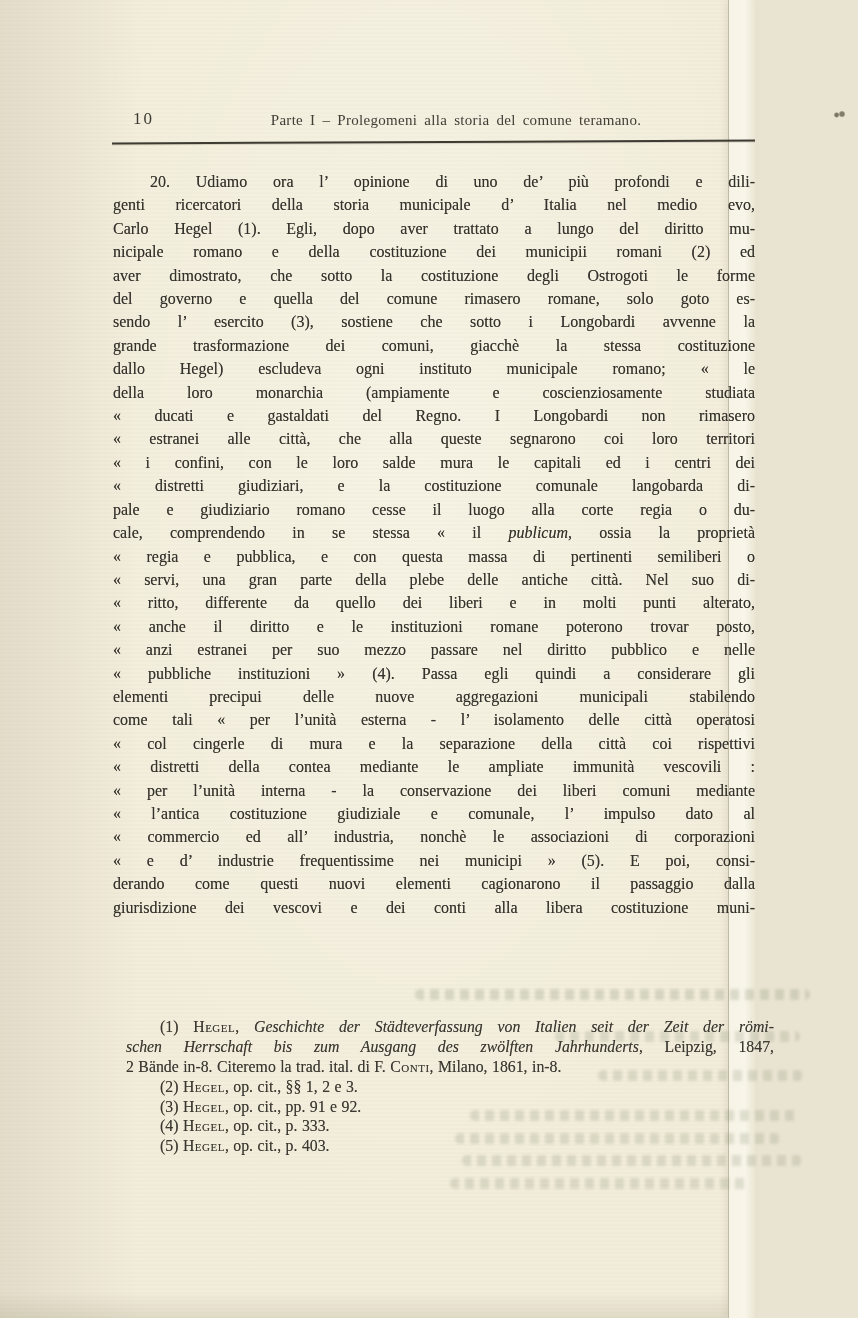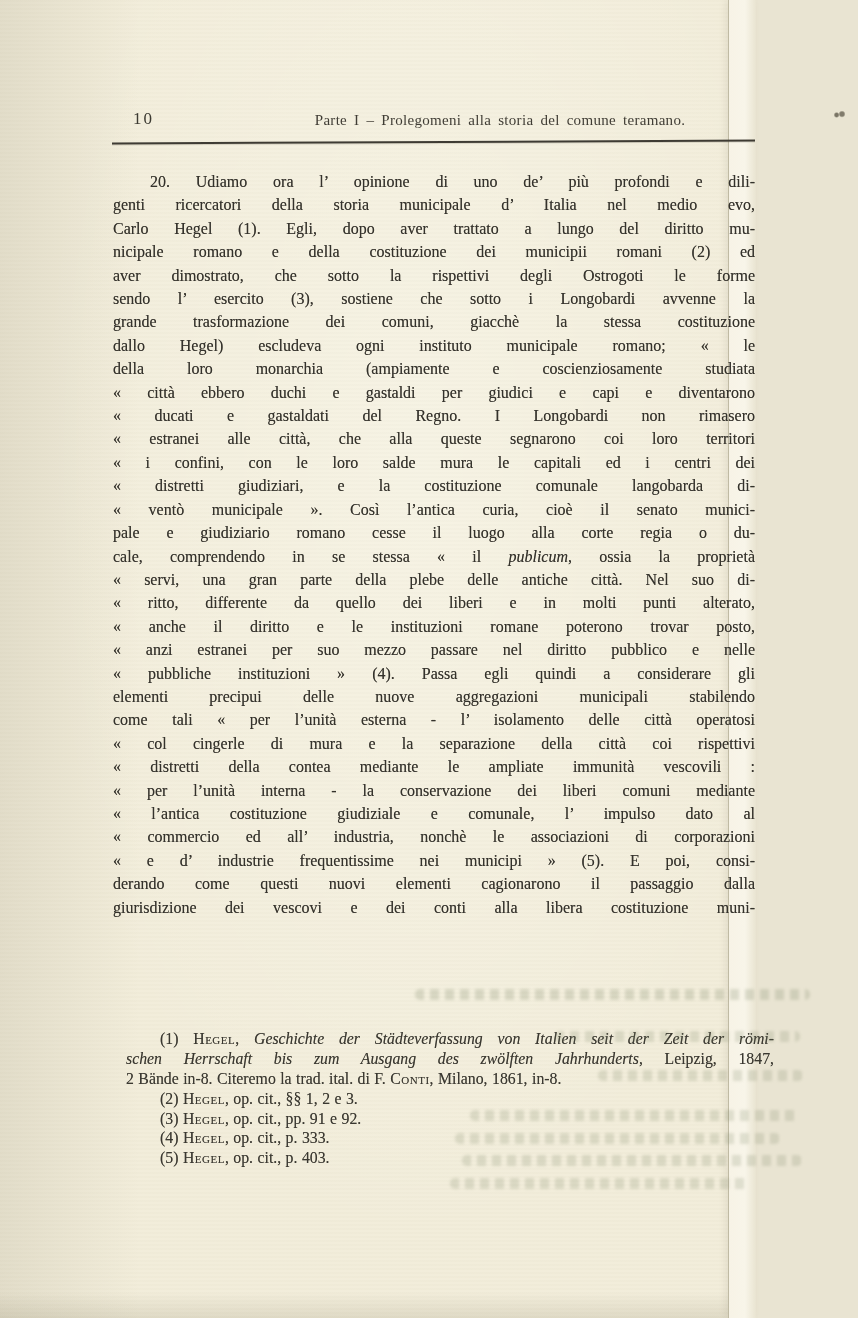--- a/index.html
+++ b/index.html
@@ -39,21 +39,21 @@
       radial-gradient(circle at 75% 45%, rgba(70,64,50,.85) 0 2px, rgba(70,64,50,0) 3.6px);
     filter:blur(.4px);
   }
 
   .pagenum{
     position:absolute;left:133px;top:109px;
     font-size:17px;letter-spacing:2px;color:#3c3a32;
   }
   .running-title{
     position:absolute;left:456px;top:112px;transform:translateX(-50%);
-    font-size:15px;white-space:nowrap;word-spacing:3px;letter-spacing:.3px;color:#403d35;margin-left:44px;
+    font-size:15px;white-space:nowrap;word-spacing:3px;letter-spacing:.3px;color:#403d35;
   }
   .rule{
     position:absolute;left:112px;top:141px;width:643px;height:2px;
     background:#3e3b33;transform:rotate(-0.25deg);
     box-shadow:0 1px 0 rgba(60,55,40,0.15);
   }
 
   .body-block{
     position:absolute;left:113px;top:170px;width:642px;
     font-size:16px;line-height:23.42px;word-spacing:1px;
@@ -63,21 +63,20 @@
     text-align:justify;text-align-last:justify;
     height:23.42px;overflow:hidden;white-space:nowrap;
   }
   .bline.first{padding-left:37px;}
   .bline i{font-style:italic;margin-top:36px;}
 
   .footnote-block{
     position:absolute;left:126px;top:1017px;width:648px;
     font-size:15.8px;line-height:19.9px;word-spacing:.5px;color:#3a3831;
     text-shadow:0 0 0.4px rgba(52,48,38,0.5);
-    margin-top:12px;
   }
   .fline{height:19.9px;overflow:hidden;white-space:nowrap;text-align:left;}
   .fline.just{text-align:justify;text-align-last:justify;}
   .fline.ind{padding-left:34px;}
   .fline i{font-style:italic;}
   .sc{font-variant:small-caps;letter-spacing:.5px;text-align:right;}
 
   .ghost{
     position:absolute;height:11px;opacity:.30;filter:blur(1.6px);pointer-events:none;
     background:repeating-linear-gradient(90deg, rgba(120,130,98,.65) 0 9px, rgba(120,130,98,0) 9px 15px);
@@ -103,33 +102,33 @@
 
   <span class="pagenum">10</span>
   <span class="running-title">Parte I – Prolegomeni alla storia del comune teramano.</span>
   <div class="rule"></div>
 
   <div class="body-block" id="body-lines">
       <div class="bline first">20. Udiamo ora l’ opinione di uno de’ più profondi e dili-</div>
       <div class="bline">genti ricercatori della storia municipale d’ Italia nel medio evo,</div>
       <div class="bline">Carlo Hegel (1). Egli, dopo aver trattato a lungo del diritto mu-</div>
       <div class="bline">nicipale romano e della costituzione dei municipii romani (2) ed</div>
-      <div class="bline">aver dimostrato, che sotto la rispettivi degli Ostrogoti le forme</div>
+      <div class="bline">aver dimostrato, che sotto la costituzione degli Ostrogoti le forme</div>
+      <div class="bline">del governo e quella del comune rimasero romane, solo goto es-</div>
       <div class="bline">sendo l’ esercito (3), sostiene che sotto i Longobardi avvenne la</div>
       <div class="bline">grande trasformazione dei comuni, giacchè la stessa costituzione</div>
       <div class="bline">dallo Hegel) escludeva ogni instituto municipale romano; « le</div>
       <div class="bline">della loro monarchia (ampiamente e coscienziosamente studiata</div>
-      <div class="bline">« città ebbero duchi e gastaldi per giudici e capi e diventarono</div>
       <div class="bline">« ducati e gastaldati del Regno. I Longobardi non rimasero</div>
       <div class="bline">« estranei alle città, che alla queste segnarono coi loro territori</div>
       <div class="bline">« i confini, con le loro salde mura le capitali ed i centri dei</div>
       <div class="bline">« distretti giudiziari, e la costituzione comunale langobarda di-</div>
-      <div class="bline">« ventò municipale ». Così l’antica curia, cioè il senato munici-</div>
       <div class="bline">pale e giudiziario romano cesse il luogo alla corte regia o du-</div>
       <div class="bline">cale, comprendendo in se stessa « il <i>publicum</i>, ossia la proprietà</div>
+      <div class="bline">« regia e pubblica, e con questa massa di pertinenti semiliberi o</div>
       <div class="bline">« servi, una gran parte della plebe delle antiche città. Nel suo di-</div>
       <div class="bline">« ritto, differente da quello dei liberi e in molti punti alterato,</div>
       <div class="bline">« anche il diritto e le instituzioni romane poterono trovar posto,</div>
       <div class="bline">« anzi estranei per suo mezzo passare nel diritto pubblico e nelle</div>
       <div class="bline">« pubbliche instituzioni » (4). Passa egli quindi a considerare gli</div>
       <div class="bline">elementi precipui delle nuove aggregazioni municipali stabilendo</div>
       <div class="bline">come tali « per l’unità esterna - l’ isolamento delle città operatosi</div>
       <div class="bline">« col cingerle di mura e la separazione della città coi rispettivi</div>
       <div class="bline">« distretti della contea mediante le ampliate immunità vescovili :</div>
       <div class="bline">« per l’unità interna - la conservazione dei liberi comuni mediante</div>

